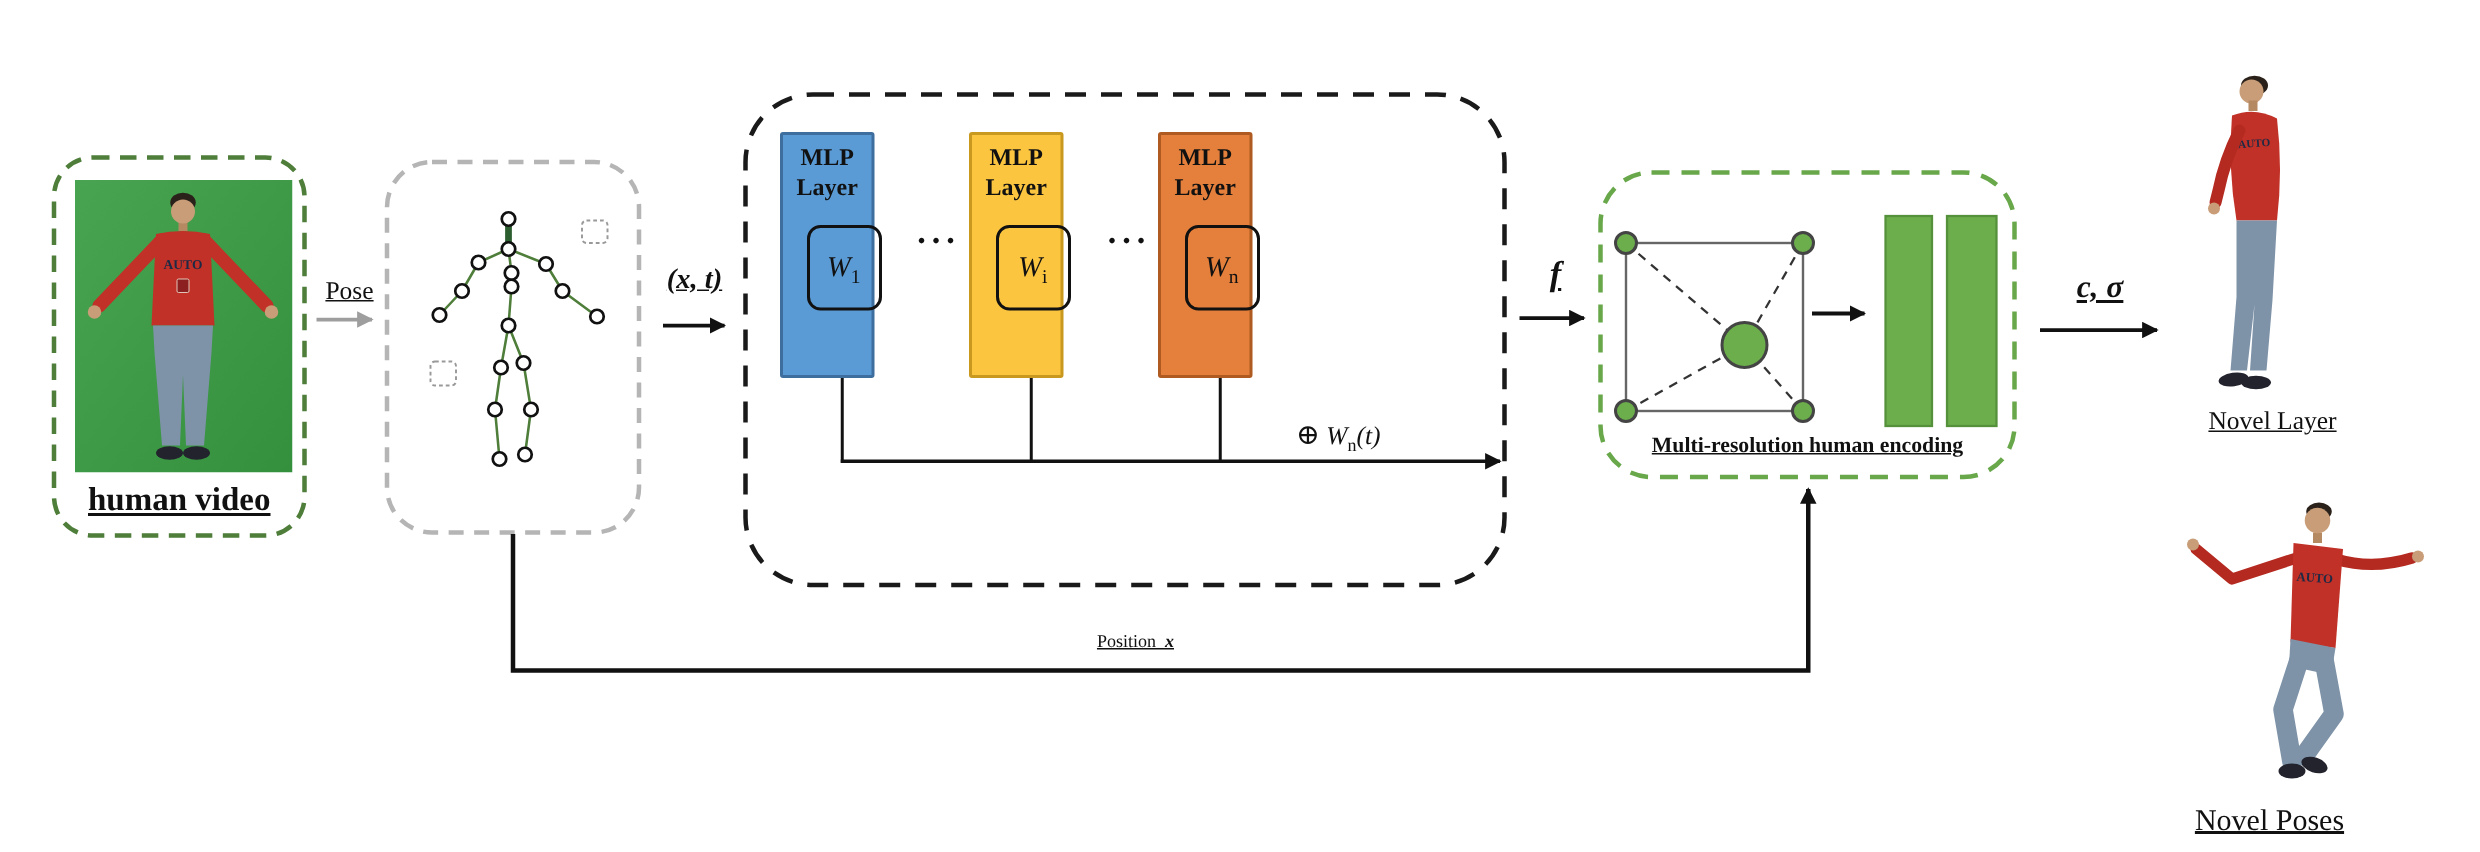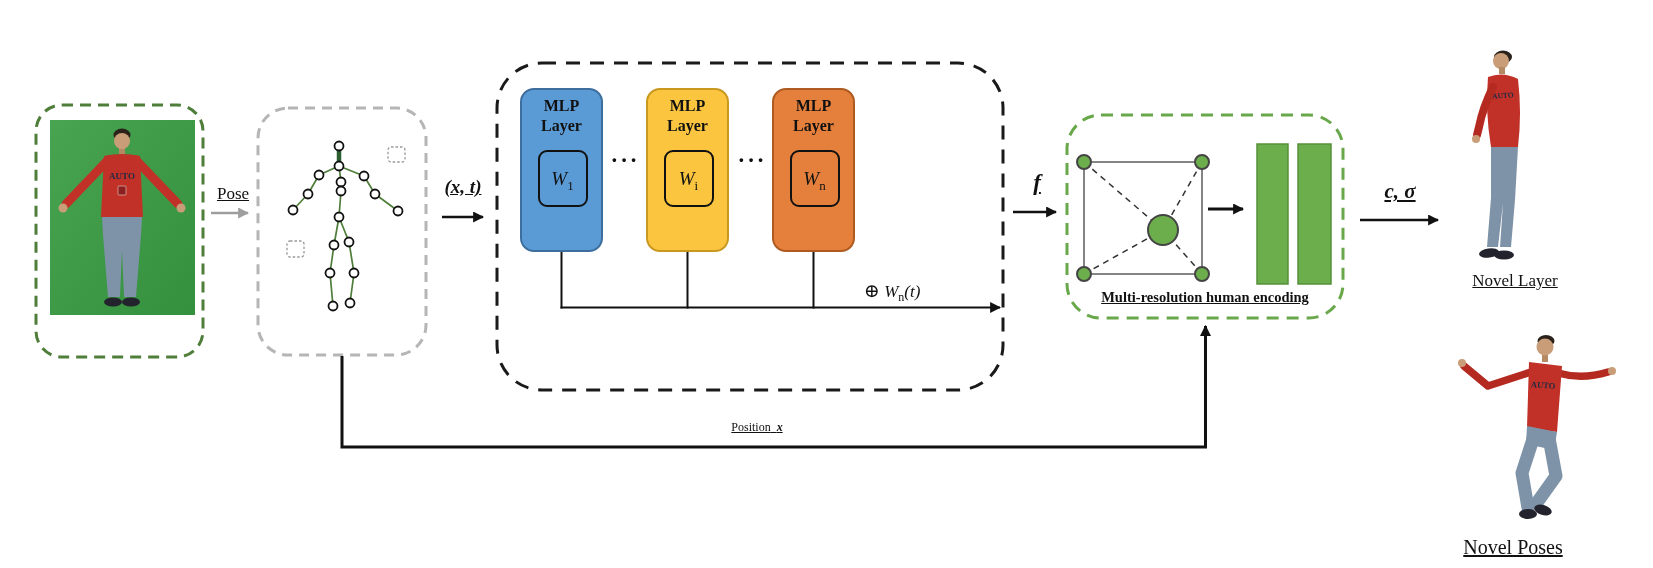--- a/index.html
+++ b/index.html
@@ -8,21 +8,21 @@
     font-family:"Liberation Serif","DejaVu Serif",serif;color:#111;
   }
   .abs{position:absolute;}
   .lbl{position:absolute;color:#111;white-space:nowrap;}
   .center{text-align:center;text-decoration:underline;}
   .bold{font-weight:700;}
   .it{font-style:italic;}
   svg{display:block;}
   .layer{position:absolute;left:0;top:0;}
   .mlpbox{
-    position:absolute;top:88px;width:83px;height:164px;border-radius:14px;
+    position:absolute;top:88px;width:63px;height:164px;border-radius:2px;
     border:2px solid;box-sizing:border-box;
   }
   .mlphead{margin-top:6px;text-align:center;font-weight:700;font-size:16px;line-height:1.28;}
   .wbox{
     position:absolute;left:15.5px;top:60px;width:50px;height:57px;border:2px solid #111;
     border-radius:9px;box-sizing:border-box;display:flex;align-items:center;justify-content:center;
     font-size:19px;
     text-align:right;
   }
   .wbox sub{font-size:13px;font-style:normal;line-height:0;}
@@ -195,20 +195,21 @@
         <text x="93" y="70" font-size="8.5" font-weight="bold" fill="#1E2A45" text-anchor="middle" transform="rotate(4 93 70)">AUTO</text>
         <path d="M77,108 L107,114 L104,132 L76,126 Z" fill="#7E93A8"></path>
         <path d="M84,118 L72,155 L78,190" fill="none" stroke="#7E93A8" stroke-width="13" stroke-linecap="round" stroke-linejoin="round"></path>
         <path d="M99,120 L106,158 L86,186" fill="none" stroke="#7E93A8" stroke-width="13" stroke-linecap="round" stroke-linejoin="round"></path>
         <ellipse cx="78" cy="196" rx="9" ry="5" fill="#23232E"></ellipse>
         <ellipse cx="93" cy="192" rx="9" ry="5" fill="#23232E" transform="rotate(18 93 192)"></ellipse>
       </g>
     </svg>
   </div>
 
+  <div class="lbl center bold" style="left:36px;top:320px;width:167px;font-size:22px;">human video</div>
   <div class="lbl center" style="left:203px;top:184px;width:60px;font-size:17px;">Pose</div>
   <div class="lbl center bold it" style="left:427px;top:176px;width:72px;font-size:19px;">(x, t)</div>
 
 
   <div class="lbl residual" style="left:864px;top:279px;font-size:17px;">
     <span class="oplus">⊕</span>
     <span class="it">W</span><sub>n</sub><span class="it">(t)</span>
   </div>
 
   <div class="lbl center bold it" style="left:1018px;top:170px;width:38px;font-size:23px;">f</div>

